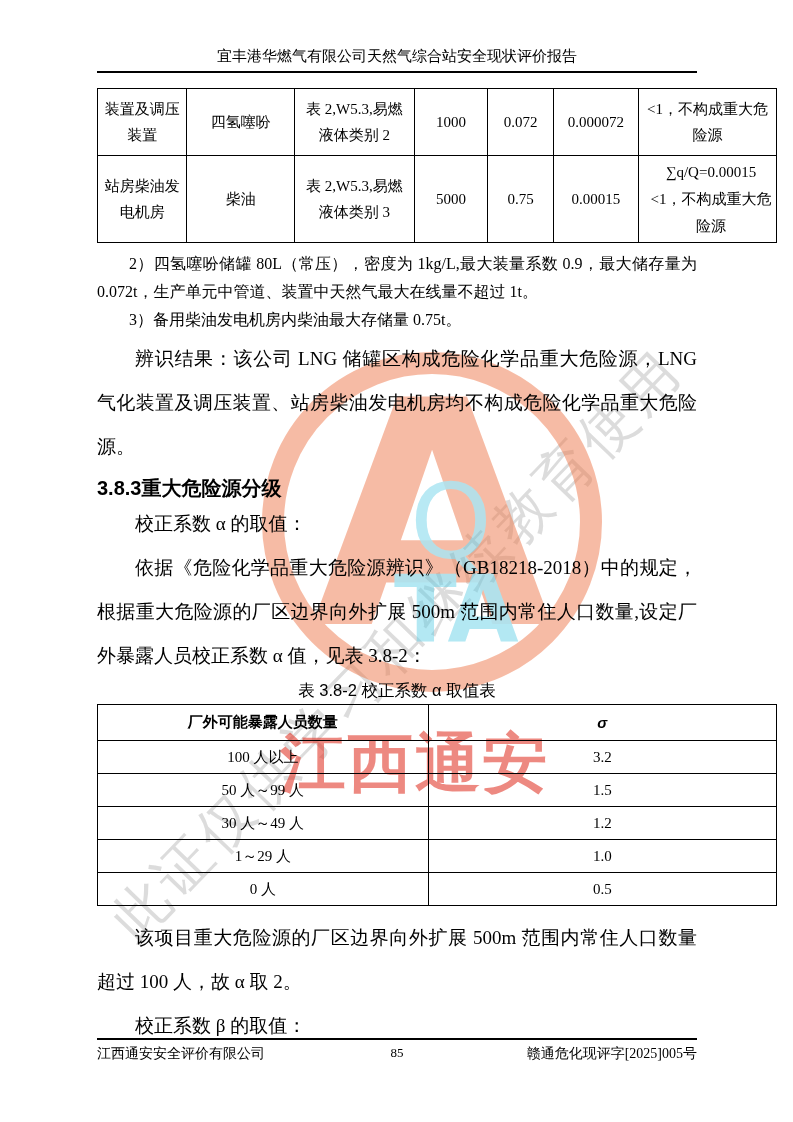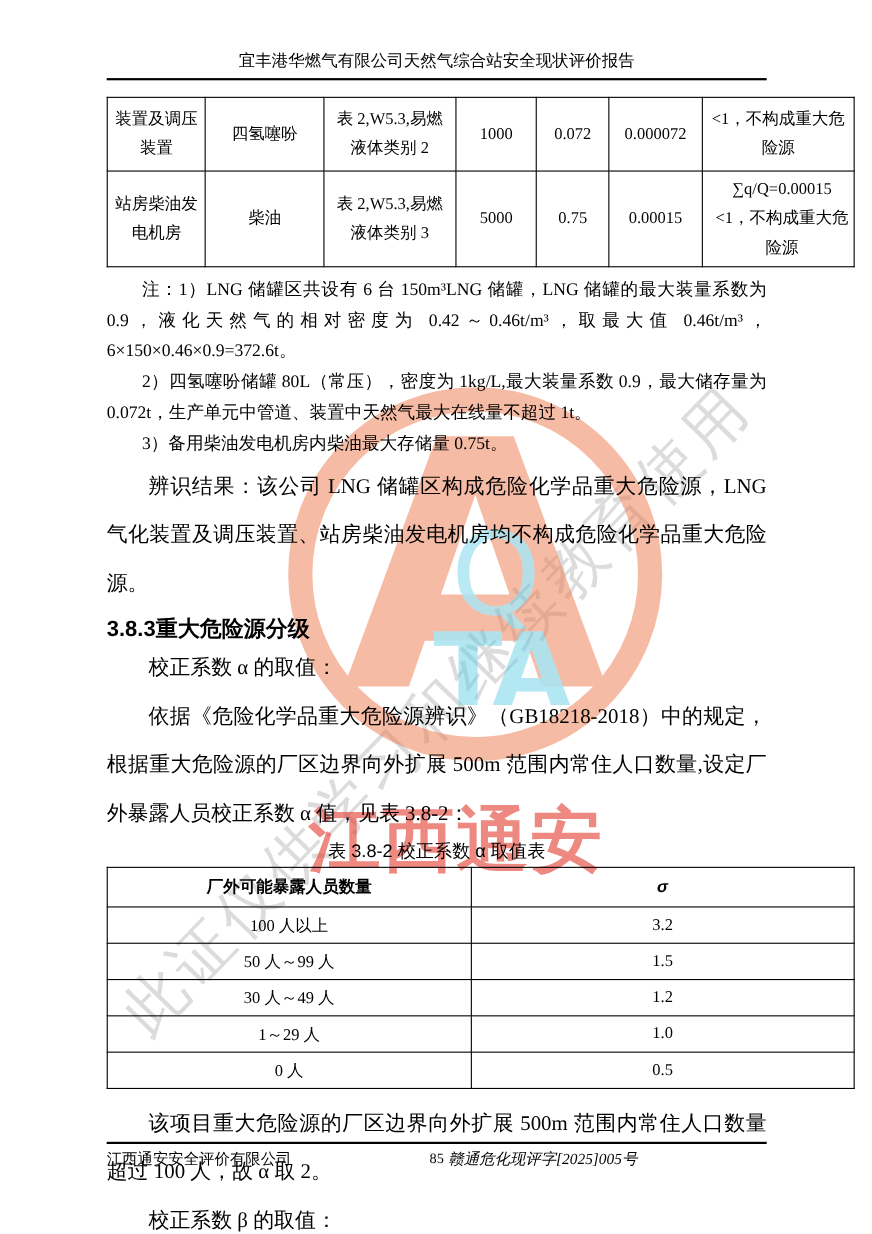--- a/index.html
+++ b/index.html
@@ -52,21 +52,21 @@
   .t2 td{height:28px;margin-top:42px;}
   .t2 .c1{width:292px;} .t2 .c2{width:308px;}
   .sym{font-style:italic;font-weight:bold;font-family:"Liberation Serif",serif;}
 
   
   .doc-footer{position:absolute;left:97px;top:1038px;width:600px;z-index:1;}
   .footer-rule{border:0;border-top:2px solid #000;height:0;margin:0;}
   .footer-row{display:flex;align-items:flex-start;margin-top:5px;font-size:14px;}
   .footer-row .fl{flex:1;text-align:left;}
   .footer-row .fc{flex:0;text-align:center;font-size:13px;padding:0 4px;}
-  .footer-row .fr{flex:1;font-style:italic;}
+  .footer-row .fr{flex:1;text-align:right;}
 </style>
 </head>
 <body>
 
 <div class="page">
 
   <div class="wm-layer">
     <div class="wm-diagonal">此证仅供学习和继续教育使用</div>
     <div class="wm-logo">
       <div class="wm-ring"></div>
@@ -109,21 +109,20 @@
           <td>5000</td>
           <td>0.75</td>
           <td>0.00015</td>
           <td class="pre">∑q/Q=0.00015
 &lt;1，不构成重大危险源</td>
         </tr>
       </tbody>
     </table>
 
     <div class="notes">
-      <p>注：1）LNG 储罐区共设有 6 台 150m³LNG 储罐，LNG 储罐的最大装量系数为 0.9，液化天然气的相对密度为 0.42～0.46t/m³，取最大值 0.46t/m³，6×150×0.46×0.9=372.6t。</p>
       <p>2）四氢噻吩储罐 80L（常压），密度为 1kg/L,最大装量系数 0.9，最大储存量为 0.072t，生产单元中管道、装置中天然气最大在线量不超过 1t。</p>
       <p>3）备用柴油发电机房内柴油最大存储量 0.75t。</p>
     </div>
 
     <p class="body-p mt3">辨识结果：该公司 LNG 储罐区构成危险化学品重大危险源，LNG 气化装置及调压装置、站房柴油发电机房均不构成危险化学品重大危险源。</p>
 
     <h3 class="sec-h">3.8.3重大危险源分级</h3>
 
     <p class="body-p">校正系数 α 的取值：</p>
 

